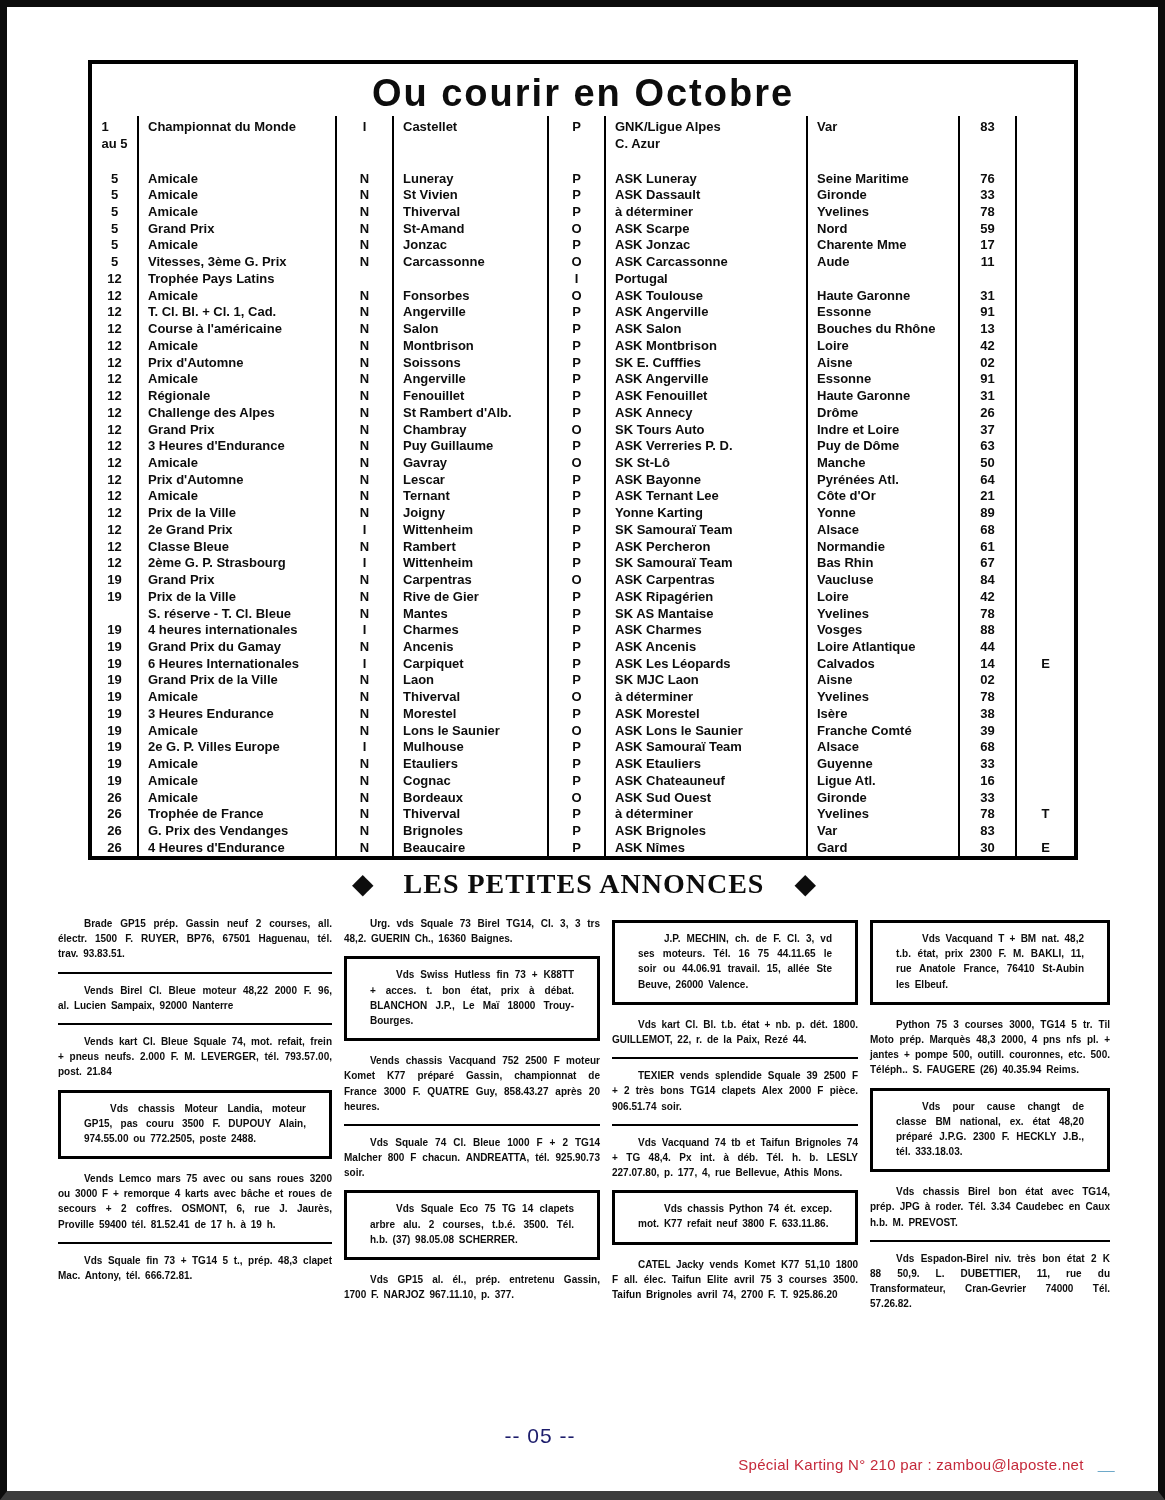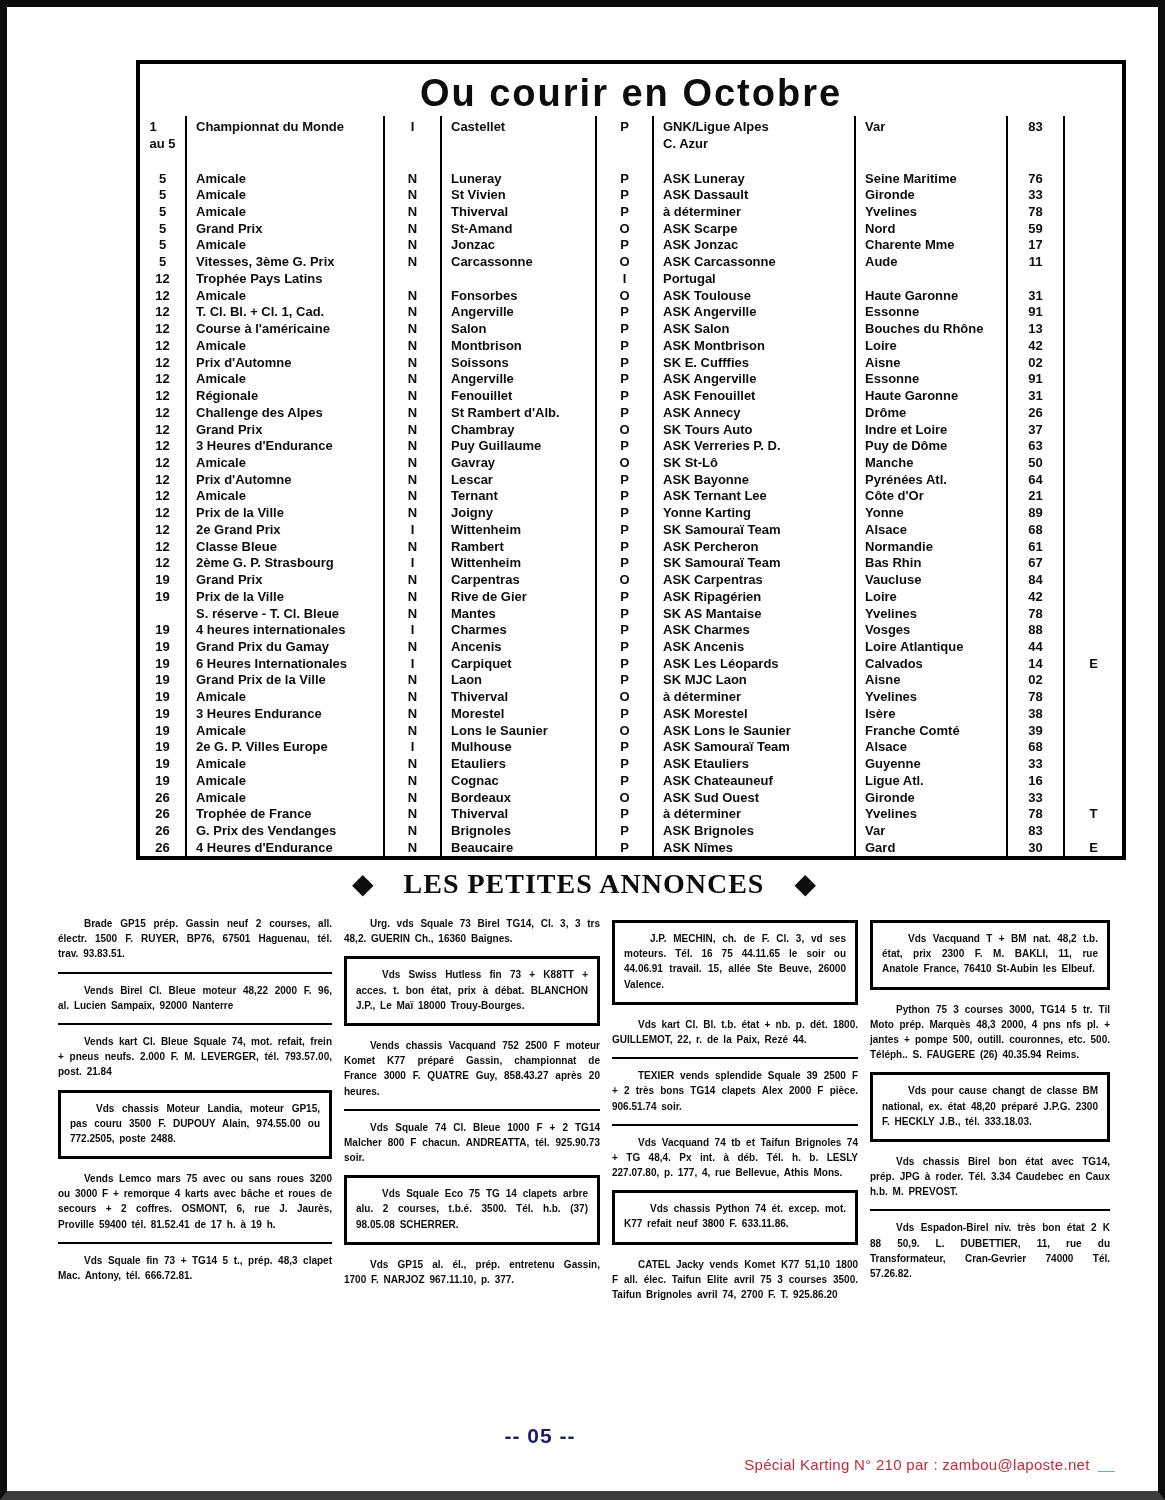--- a/index.html
+++ b/index.html
@@ -3,21 +3,21 @@
 <meta charset="utf-8">
 <style>
   html,body{margin:0;padding:0;background:#ffffff;}
   body{width:1165px;height:1500px;position:relative;overflow:hidden;
        font-family:"Liberation Sans",sans-serif;color:#0d0d0d;}
   .page-frame{position:absolute;inset:0;border:7px solid #0c0c0c;
               border-bottom:9px solid #3c3c3c;pointer-events:none;}
 
   
   .race-table{position:absolute;left:88px;top:60px;width:990px;height:800px;
-              border:4px solid #000;box-sizing:border-box;display:flex;flex-direction:column;margin-left:48px;}
+              border:4px solid #000;box-sizing:border-box;display:flex;flex-direction:column;}
   .table-title{text-align:center;font-size:38px;font-weight:bold;letter-spacing:2px;
                padding-top:8px;height:52px;box-sizing:border-box;}
   .race-grid{flex:1;display:grid;
              grid-template-columns:47px 198px 57px 155px 57px 202px 152px 57px 1fr;
              grid-auto-rows:1fr;grid-template-rows:54px;}
   .cell{border-right:2px solid #000;display:flex;align-items:center;
         font-size:13px;font-weight:bold;line-height:1.05;white-space:nowrap;
         overflow:hidden;box-sizing:border-box;}
   .cell.c-last{border-right:none;}
   .cell.c-txt{justify-content:flex-start;padding-left:9px;}
@@ -26,29 +26,29 @@
 
   
   .annonces{position:absolute;left:58px;top:866px;width:1052px;}
   .annonces-header{display:flex;justify-content:center;align-items:center;gap:30px;height:36px;}
   .annonces-title{font-size:28px;font-weight:bold;letter-spacing:1px;font-family:Liberation Serif, serif;}
   .diamond{font-size:28px;line-height:1;}
   .ads-grid{margin-top:8px;display:grid;grid-template-columns:274px 256px 246px 1fr;
             column-gap:12px;align-items:start;}
   .ad{font-size:10px;font-weight:bold;line-height:1.52;text-align:justify;
       text-indent:26px;margin:6px 0 10px;word-spacing:2px;}
-  .ad.boxed{border:3px solid #000;padding:8px 9px 10px;margin:10px 0 12px;}
+  .ad.boxed{border:3px solid #000;padding:8px 23px 10px;margin:10px 0 12px;}
   .ad-rule{border-top:2.5px solid #000;margin:9px 0 9px;}
 
   
   .page-number{position:absolute;left:540px;top:1424px;transform:translateX(-50%);
-               font-size:21px;font-weight:bold;letter-spacing:1px;color:#1c1c6b;}
+               font-size:21px;font-weight:normal;letter-spacing:1px;color:#1c1c6b;}
   .credit-line{position:absolute;right:50px;top:1456px;font-size:15px;color:#c5293a;
                letter-spacing:0.3px;}
-  .credit-suffix{color:#0369a1;font-weight:bold;margin-left:8px;}
+  .credit-suffix{color:#0369a1;font-weight:bold;margin-left:14px;}
 </style>
 </head>
 <body>
 
 <div class="page-frame"></div>
 
 <div class="race-table">
   <div class="table-title">Ou courir en Octobre</div>
   <div class="race-grid" id="race-grid">
       <div class="cell c-mid hdr">1

